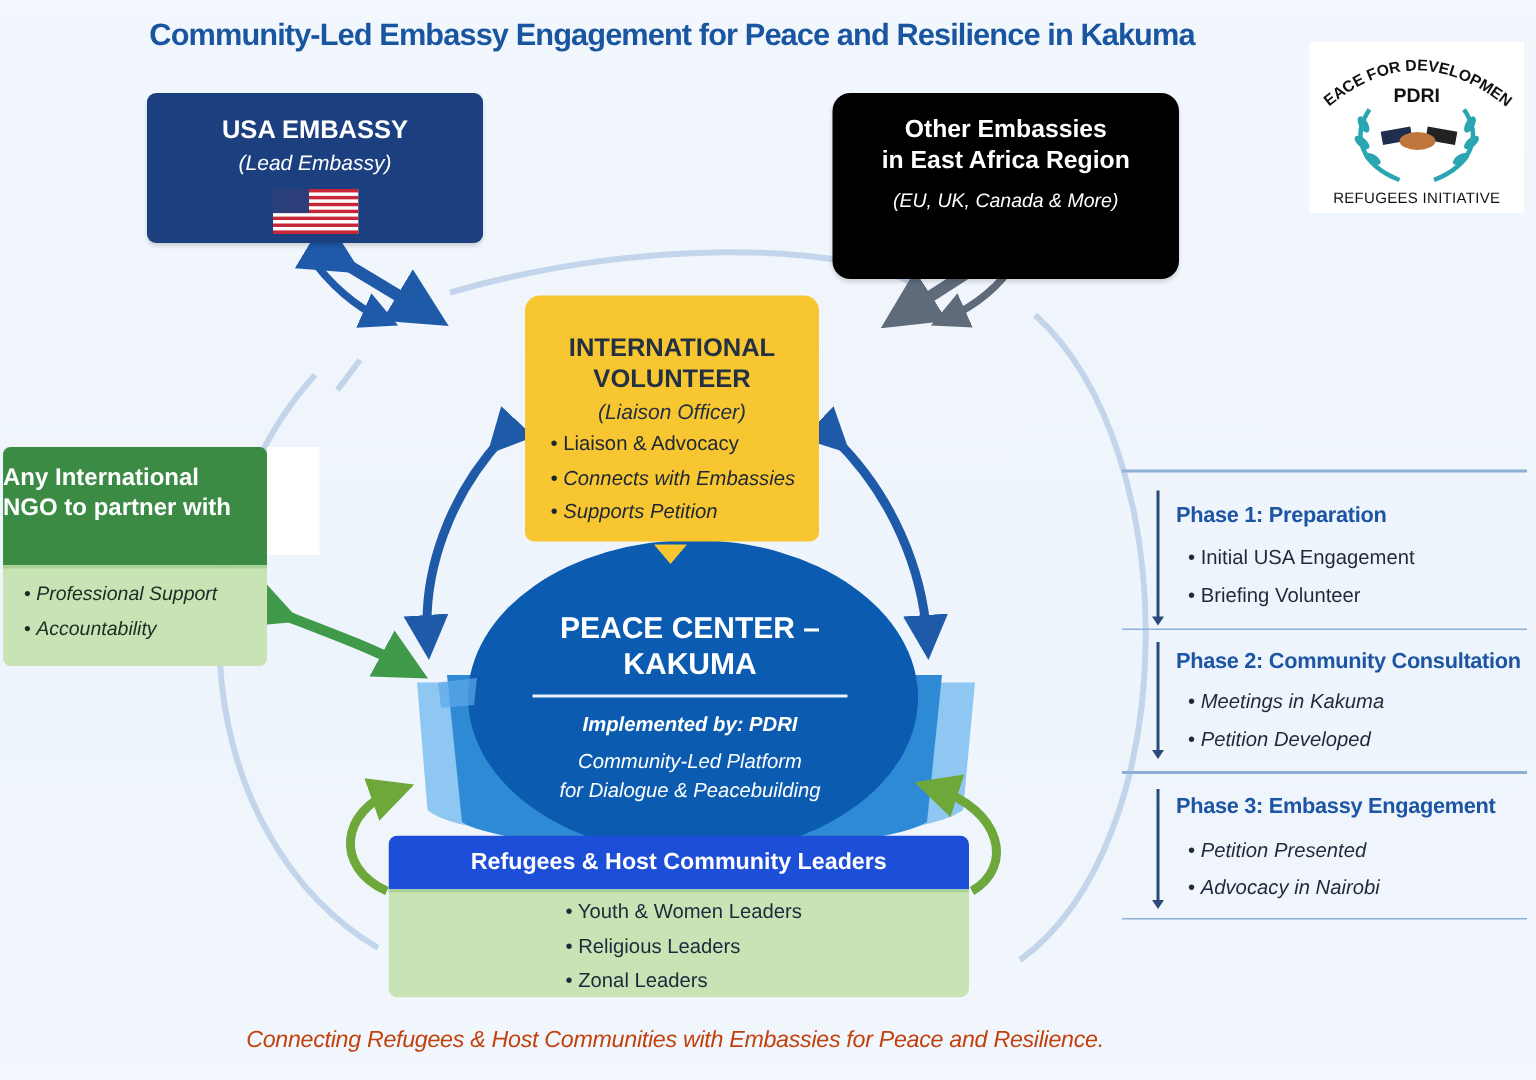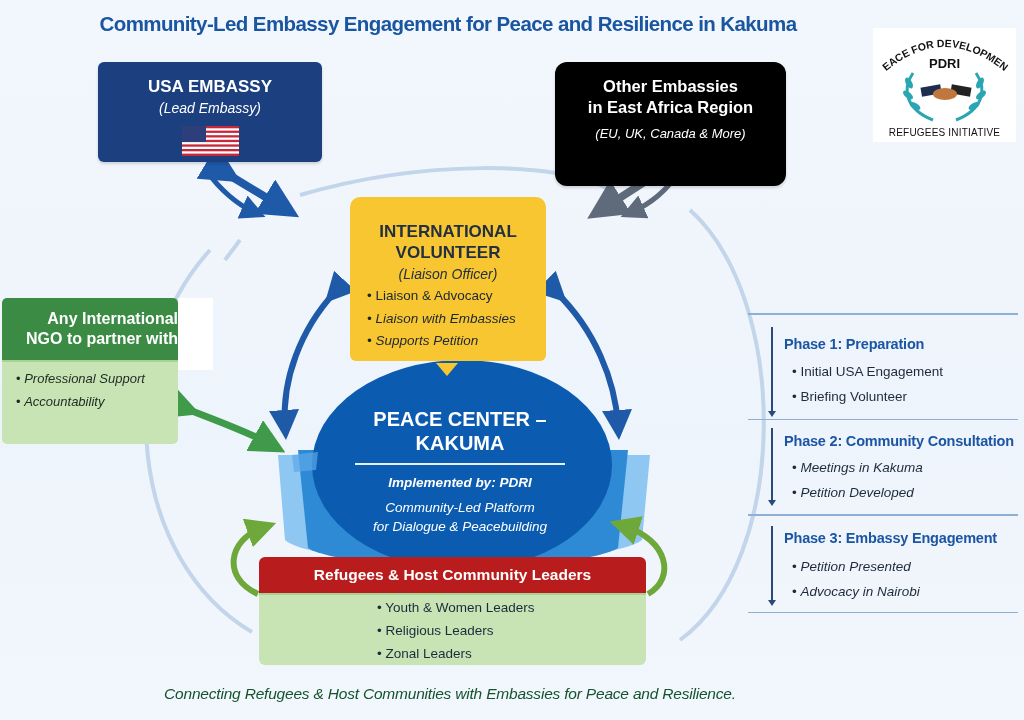--- a/index.html
+++ b/index.html
@@ -3,21 +3,21 @@
 <meta charset="utf-8">
 <style>
   html, body { margin:0; padding:0; }
   body { width:1024px; height:720px; position:relative; overflow:hidden;
          background: linear-gradient(180deg,#f2f7fd 0%,#eef4fb 60%,#f2f7fd 100%);
          font-family:"DejaVu Sans", sans-serif; }
   .abs { position:absolute; }
   #bg-svg { position:absolute; left:0; top:0; width:1024px; height:720px; }
   .title { left:0; top:12px; width:896px; text-align:center; color:#1a56a0; font-weight:bold;
            font-size:20.5px; letter-spacing:-0.6px; font-family:"Liberation Sans", sans-serif; }
-  .footer { left:0; top:685px; width:900px; text-align:center; color:#14532d; font-style:italic;
+  .footer { left:0; top:685px; width:900px; text-align:center; color:#c2410c; font-style:italic;
             font-size:15.5px; font-family:"Liberation Sans", sans-serif; letter-spacing:-0.2px; }
   .logo { left:873px; top:28px; width:143px; height:114px; background:#fff; }
   .logo-arc { position:absolute; left:0; top:0; width:143px; height:114px; }
   .logo-pdri { position:absolute; left:0; width:143px; top:28px; text-align:center; font-weight:bold;
                font-size:13px; color:#111; font-family:"Liberation Sans", sans-serif; }
   .logo-foot { position:absolute; left:0; width:143px; bottom:4px; text-align:center; font-size:10px;
                color:#111; font-family:"Liberation Sans", sans-serif; letter-spacing:0.2px; }
 
   .usa { left:98px; top:62px; width:224px; height:100px; background:#1c3f80; border-radius:6px;
          color:#fff; text-align:center; box-shadow:0 2px 3px rgba(0,0,0,.15); }
@@ -33,35 +33,35 @@
   .vol { left:350px; top:197px; width:196px; height:164px; background:#f8c631; border-radius:10px 10px 6px 6px;
          color:#233041; text-align:center; }
   .vol .h { margin-top:24px; font-weight:bold; font-size:17px; line-height:21px; font-family:"Liberation Sans", sans-serif; }
   .vol .s { font-style:italic; font-size:14px; margin-top:3px; font-family:"Liberation Sans", sans-serif; }
   .vol ul { list-style:none; padding:0; margin:3px 0 0 17px; text-align:left; font-size:13.5px; line-height:22.5px; font-family:"Liberation Sans", sans-serif; color:#1d2633; }
   .vol li::before { content:"• "; }
   .vol li.it { font-style:italic; }
   .vol-tail { left:436px; top:363px; width:0; height:0; border-left:11px solid transparent; border-right:11px solid transparent; border-top:13px solid #f8c631; }
 
   .ngo { left:2px; top:298px; width:176px; height:146px; border-radius:5px; overflow:hidden; }
-  .ngo .hd { background:#3b8b45; height:62px; color:#fff; text-align:right; font-weight:bold;
+  .ngo .hd { background:#3b8b45; height:79px; color:#fff; text-align:left; font-weight:bold;
              font-size:16px; line-height:20px; padding-top:11px; box-sizing:border-box; font-family:"Liberation Sans", sans-serif; }
   .ngo .bd { background:#c8e3b4; height:84px; border-top:2px solid #a8d293; box-sizing:border-box; }
   .ngo ul { list-style:none; margin:0; padding:6px 0 0 14px; font-style:italic; font-size:13px; line-height:22.5px; color:#1e2a22; font-family:"Liberation Sans", sans-serif; }
   .ngo li::before { content:"• "; font-style:normal; }
   .ngo-white { left:178px; top:298px; width:35px; height:72px; background:#fff; }
 
   .pc-text { left:320px; top:407px; width:280px; text-align:center; color:#fff; }
   .pc-text .h { font-weight:bold; font-size:20px; line-height:24px; font-family:"Liberation Sans", sans-serif; }
   .pc-line { margin:8px auto 0; width:210px; height:1.5px; background:#e7f0fb; }
   .pc-text .s1 { margin-top:10px; font-style:italic; font-weight:bold; font-size:13.5px; font-family:"Liberation Sans", sans-serif; }
   .pc-text .s2 { margin-top:8px; font-style:italic; font-size:13.5px; line-height:19px; font-family:"Liberation Sans", sans-serif; }
 
   .leaders { left:259px; top:557px; width:387px; height:108px; border-radius:6px; overflow:hidden; }
-  .leaders .hd { background:#b91c1c; height:36px; color:#fff; text-align:center; font-weight:bold; font-size:15.5px; line-height:36px; font-family:"Liberation Sans", sans-serif; }
+  .leaders .hd { background:#1d4ed8; height:36px; color:#fff; text-align:center; font-weight:bold; font-size:15.5px; line-height:36px; font-family:"Liberation Sans", sans-serif; }
   .leaders .bd { background:#c8e3b4; height:72px; border-top:2px solid #a8d293; box-sizing:border-box; }
   .leaders ul { list-style:none; margin:0; padding:1px 0 0 118px; font-size:13.5px; line-height:23px; color:#1e2a3c; font-family:"Liberation Sans", sans-serif; }
   .leaders li::before { content:"• "; font-style:normal; }
 
   .phases { left:748px; top:313px; width:270px; }
   .hr { height:1.5px; background:#8fb0d6; }
   .phase { position:relative; height:104px; }
   .phase .ar { position:absolute; left:23px; top:12px; width:2px; background:#2a4a7a; }
   .phase .ar::after { content:""; position:absolute; left:-3px; bottom:-4px; border-left:4px solid transparent; border-right:4px solid transparent; border-top:6px solid #2a4a7a; }
   .phase .t { position:absolute; left:36px; top:21px; font-weight:bold; color:#1b55a3; font-size:14.5px; font-family:"Liberation Sans", sans-serif; white-space:nowrap; letter-spacing:-0.2px; }
@@ -174,21 +174,21 @@
 </div>
 
 <div class="abs vol">
   <div class="h">
     <div>INTERNATIONAL</div>
     <div>VOLUNTEER</div>
   </div>
   <div class="s">(Liaison Officer)</div>
   <ul>
     <li>Liaison &amp; Advocacy</li>
-    <li class="it">Liaison with Embassies</li>
+    <li class="it">Connects with Embassies</li>
     <li class="it">Supports Petition</li>
   </ul>
 </div>
 <div class="abs vol-tail"></div>
 
 <div class="abs ngo">
   <div class="hd">
     <div>Any International</div>
     <div>NGO to partner with</div>
   </div>

